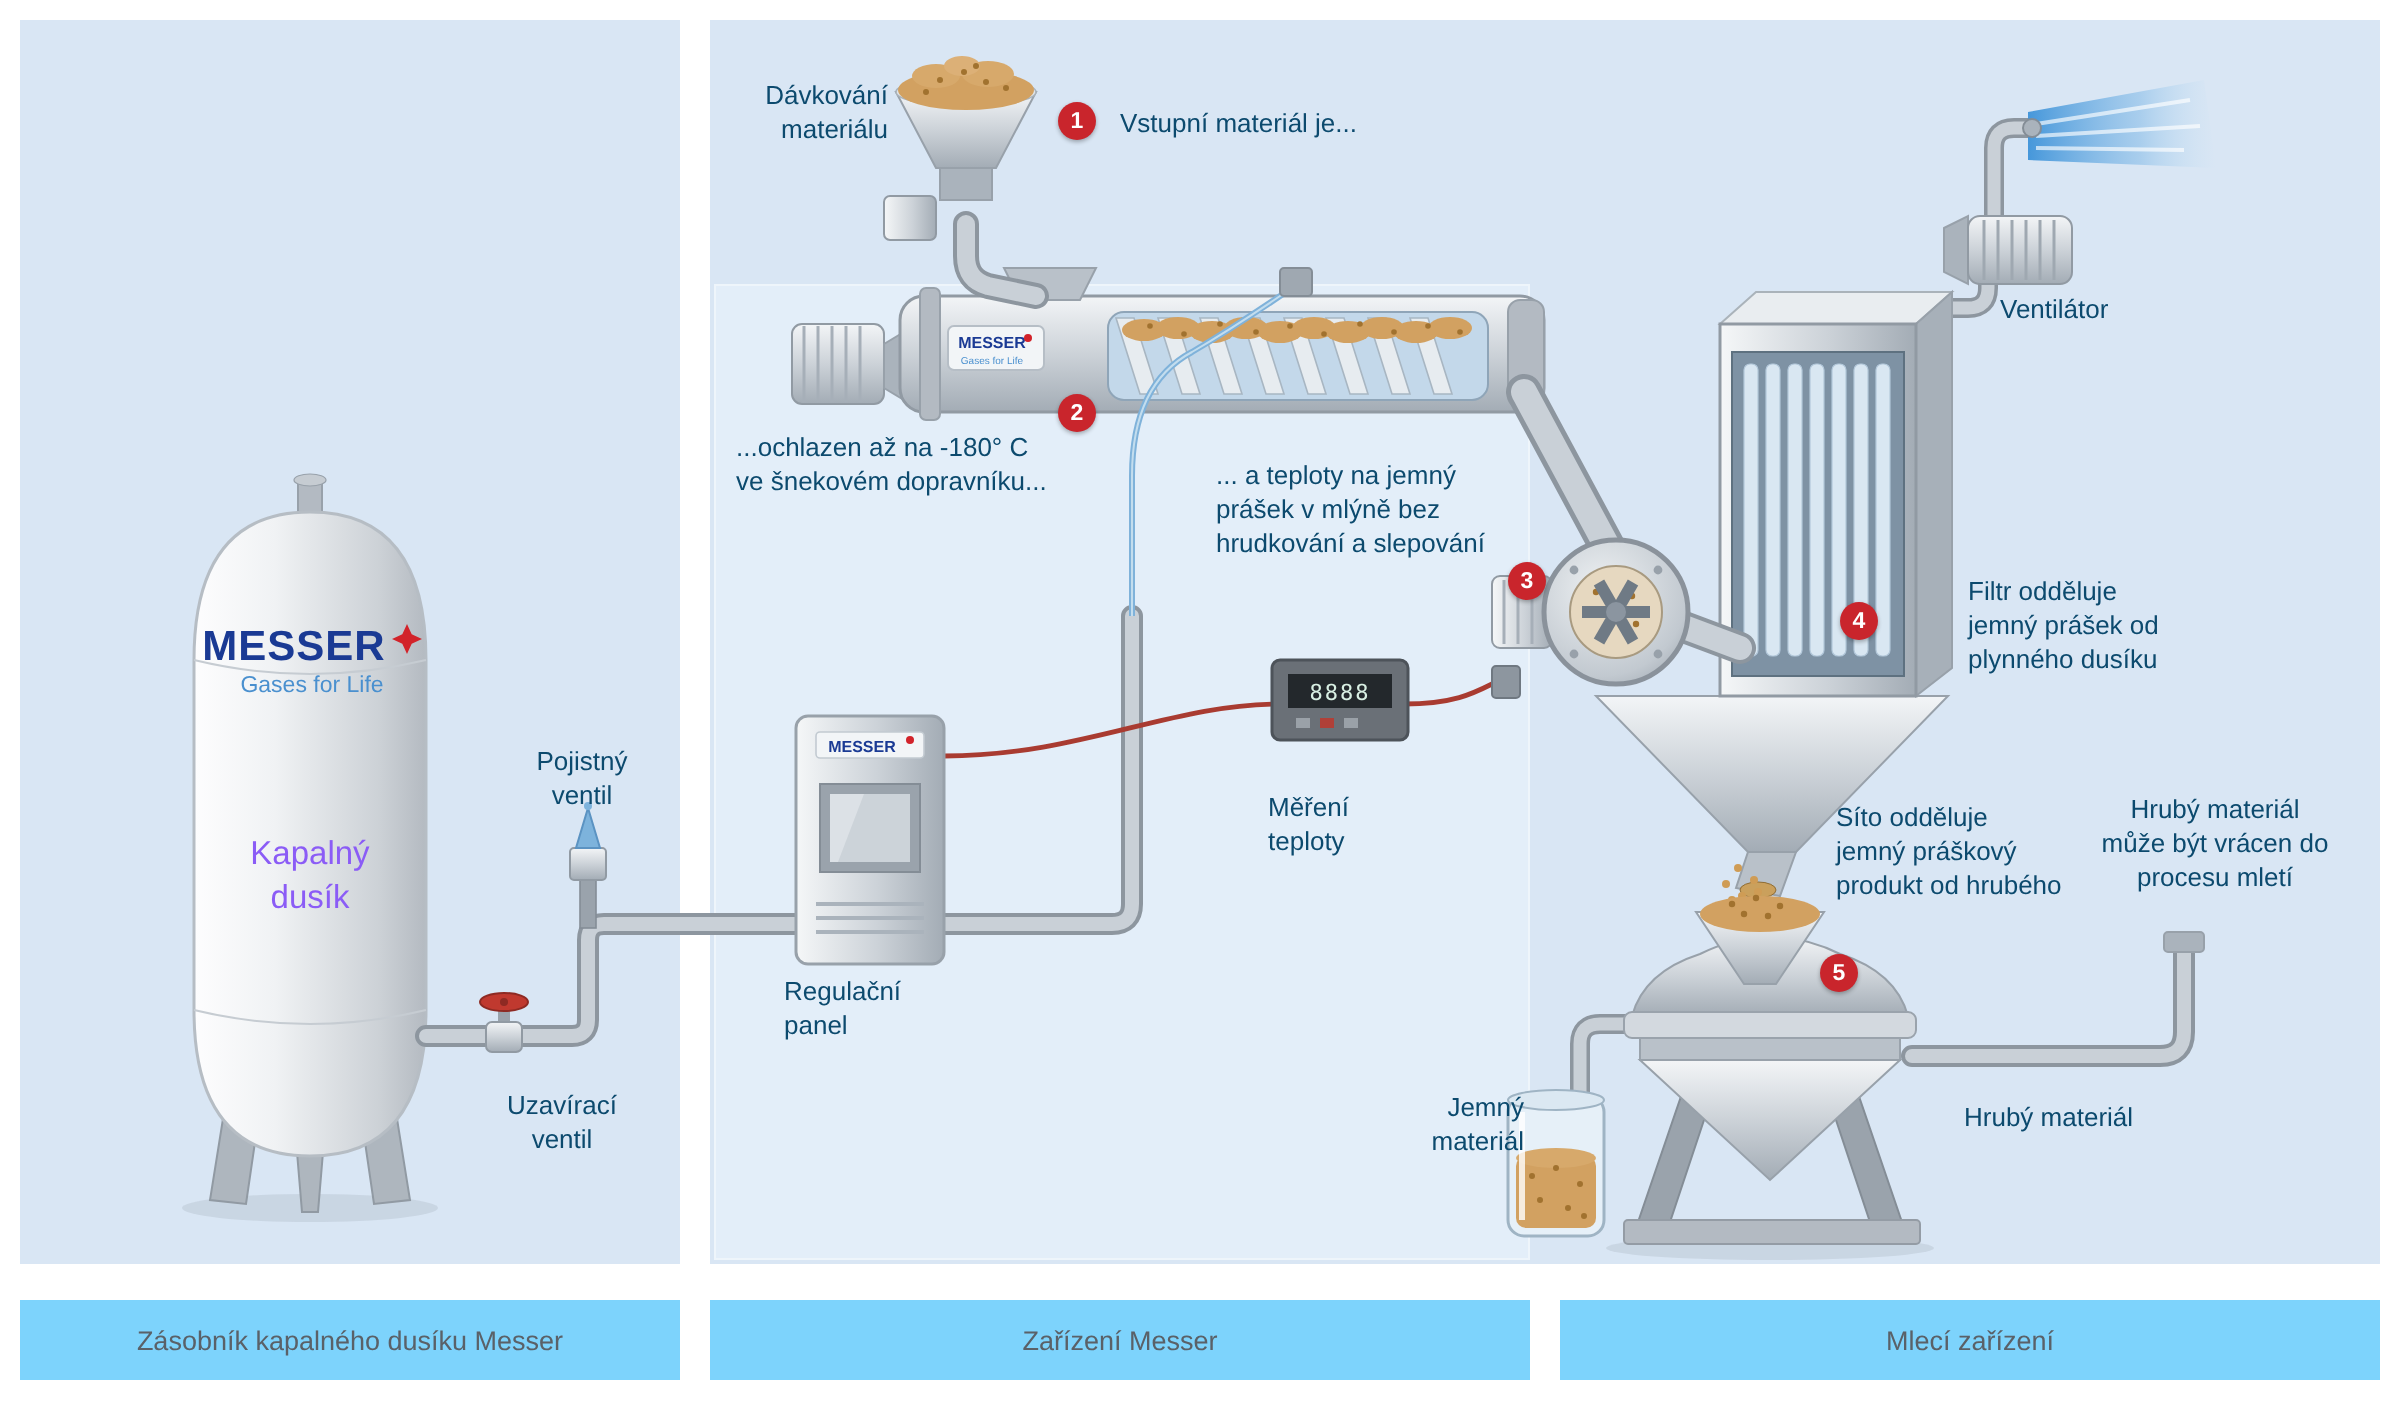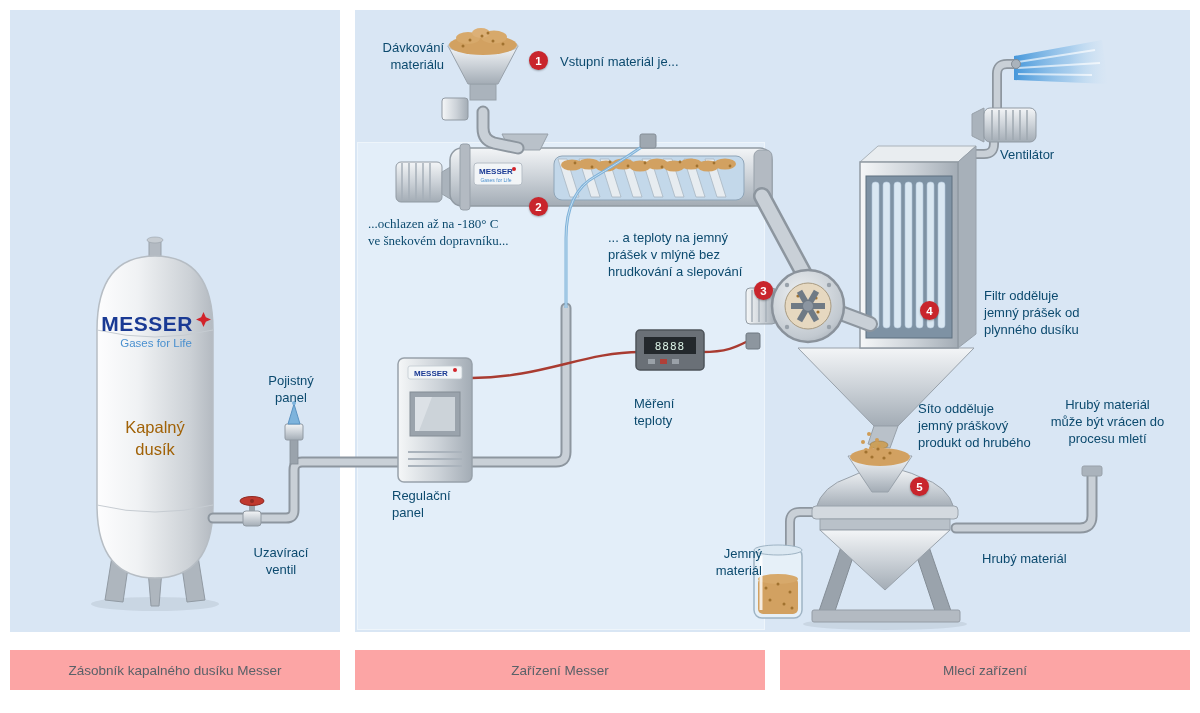--- a/index.html
+++ b/index.html
@@ -10,39 +10,39 @@
   .panel-right{left:355px;top:10px;width:835px;height:622px;background:#d9e6f4;}
   .panel-inner{left:357px;top:142px;width:408px;height:488px;background:#e3eef9;border:1px solid #eef5fb;box-sizing:border-box;}
   svg.art{position:absolute;left:0;top:0;z-index:1;}
   .lbl{position:absolute;z-index:2;font-size:13px;line-height:1.3;color:#0c4a6e;white-space:pre-line;}
   .badge{position:absolute;z-index:3;width:19px;height:19px;border-radius:50%;background:#c9252c;color:#fff;
          font-size:11.5px;font-weight:bold;display:flex;align-items:center;justify-content:center;
          box-shadow:0 1px 2px rgba(0,0,0,.3);}
   .b1{left:529px;top:51px}.b2{left:529px;top:197px}.b3{left:754px;top:281px}.b4{left:920px;top:301px}.b5{left:910px;top:477px}
   .lbl-davkovani{left:348px;top:40px;width:96px;text-align:right;}
   .lbl-step1{left:560px;top:54px;}
-  .lbl-step2{left:368px;top:216px;width:205px;font-family:Liberation Serif, serif;}
+  .lbl-step2{left:368px;top:216px;width:205px;}
   .lbl-step3{left:608px;top:230px;width:165px;}
   .lbl-step4{left:984px;top:288px;width:175px;}
   .lbl-step5{left:918px;top:401px;width:120px;}
   .lbl-ventilator{left:1000px;top:147px;}
   .lbl-navrat{left:1030px;top:397px;width:155px;text-align:center;}
   .lbl-mereni{left:634px;top:396px;width:72px;}
   .lbl-regulacni{left:392px;top:488px;width:86px;text-align:left;}
   .lbl-pojistny{left:260px;top:373px;width:62px;text-align:center;}
   .lbl-uzaviraci{left:246px;top:545px;width:70px;text-align:center;}
   .lbl-jemny{left:690px;top:546px;width:72px;text-align:right;}
   .lbl-hruby{left:982px;top:551px;}
   .kapalny{position:absolute;z-index:2;left:103px;top:416px;width:104px;text-align:center;
-           color:#a16207;font-size:16.5px;line-height:1.35;white-space:pre-line;}
+           color:#8b5cf6;font-size:16.5px;line-height:1.35;white-space:pre-line;}
   .logo{position:absolute;z-index:2;left:100px;top:312px;width:112px;text-align:center;}
   .logo .brand{font-size:21px;font-weight:bold;color:#1a3a94;letter-spacing:.5px;
                display:inline-flex;align-items:flex-start;gap:3px;}
   .logo .tag{font-size:11.5px;color:#4a90cf;margin-top:1px;}
-  .bar{position:absolute;z-index:2;top:650px;height:40px;background:#fca5a5;display:flex;
+  .bar{position:absolute;z-index:2;top:650px;height:40px;background:#7dd3fc;display:flex;
        align-items:center;justify-content:center;color:#5a6168;font-size:13.5px;}
   .bar-left{left:10px;width:330px}.bar-mid{left:355px;width:410px}.bar-right{left:780px;width:410px}
   .pipe-o{fill:none;stroke:#8d969f;stroke-linecap:round;stroke-linejoin:round;}
   .pipe-i{fill:none;stroke:#c9d0d7;stroke-linecap:round;stroke-linejoin:round;}
 </style>
 </head>
 <body>
 
 <div class="stage">
 
@@ -364,21 +364,21 @@
 produkt od hrubého</div>
   <div class="lbl lbl-ventilator">Ventilátor</div>
   <div class="lbl lbl-navrat">Hrubý materiál
 může být vrácen do
 procesu mletí</div>
   <div class="lbl lbl-mereni">Měření
 teploty</div>
   <div class="lbl lbl-regulacni">Regulační
 panel</div>
   <div class="lbl lbl-pojistny">Pojistný
-panel</div>
+ventil</div>
   <div class="lbl lbl-uzaviraci">Uzavírací
 ventil</div>
   <div class="lbl lbl-jemny">Jemný
 materiál</div>
   <div class="lbl lbl-hruby">Hrubý materiál</div>
 
   <div class="logo">
     <div class="brand">
       <span>MESSER</span>
       <svg width="15" height="15" viewBox="0 0 16 16">

